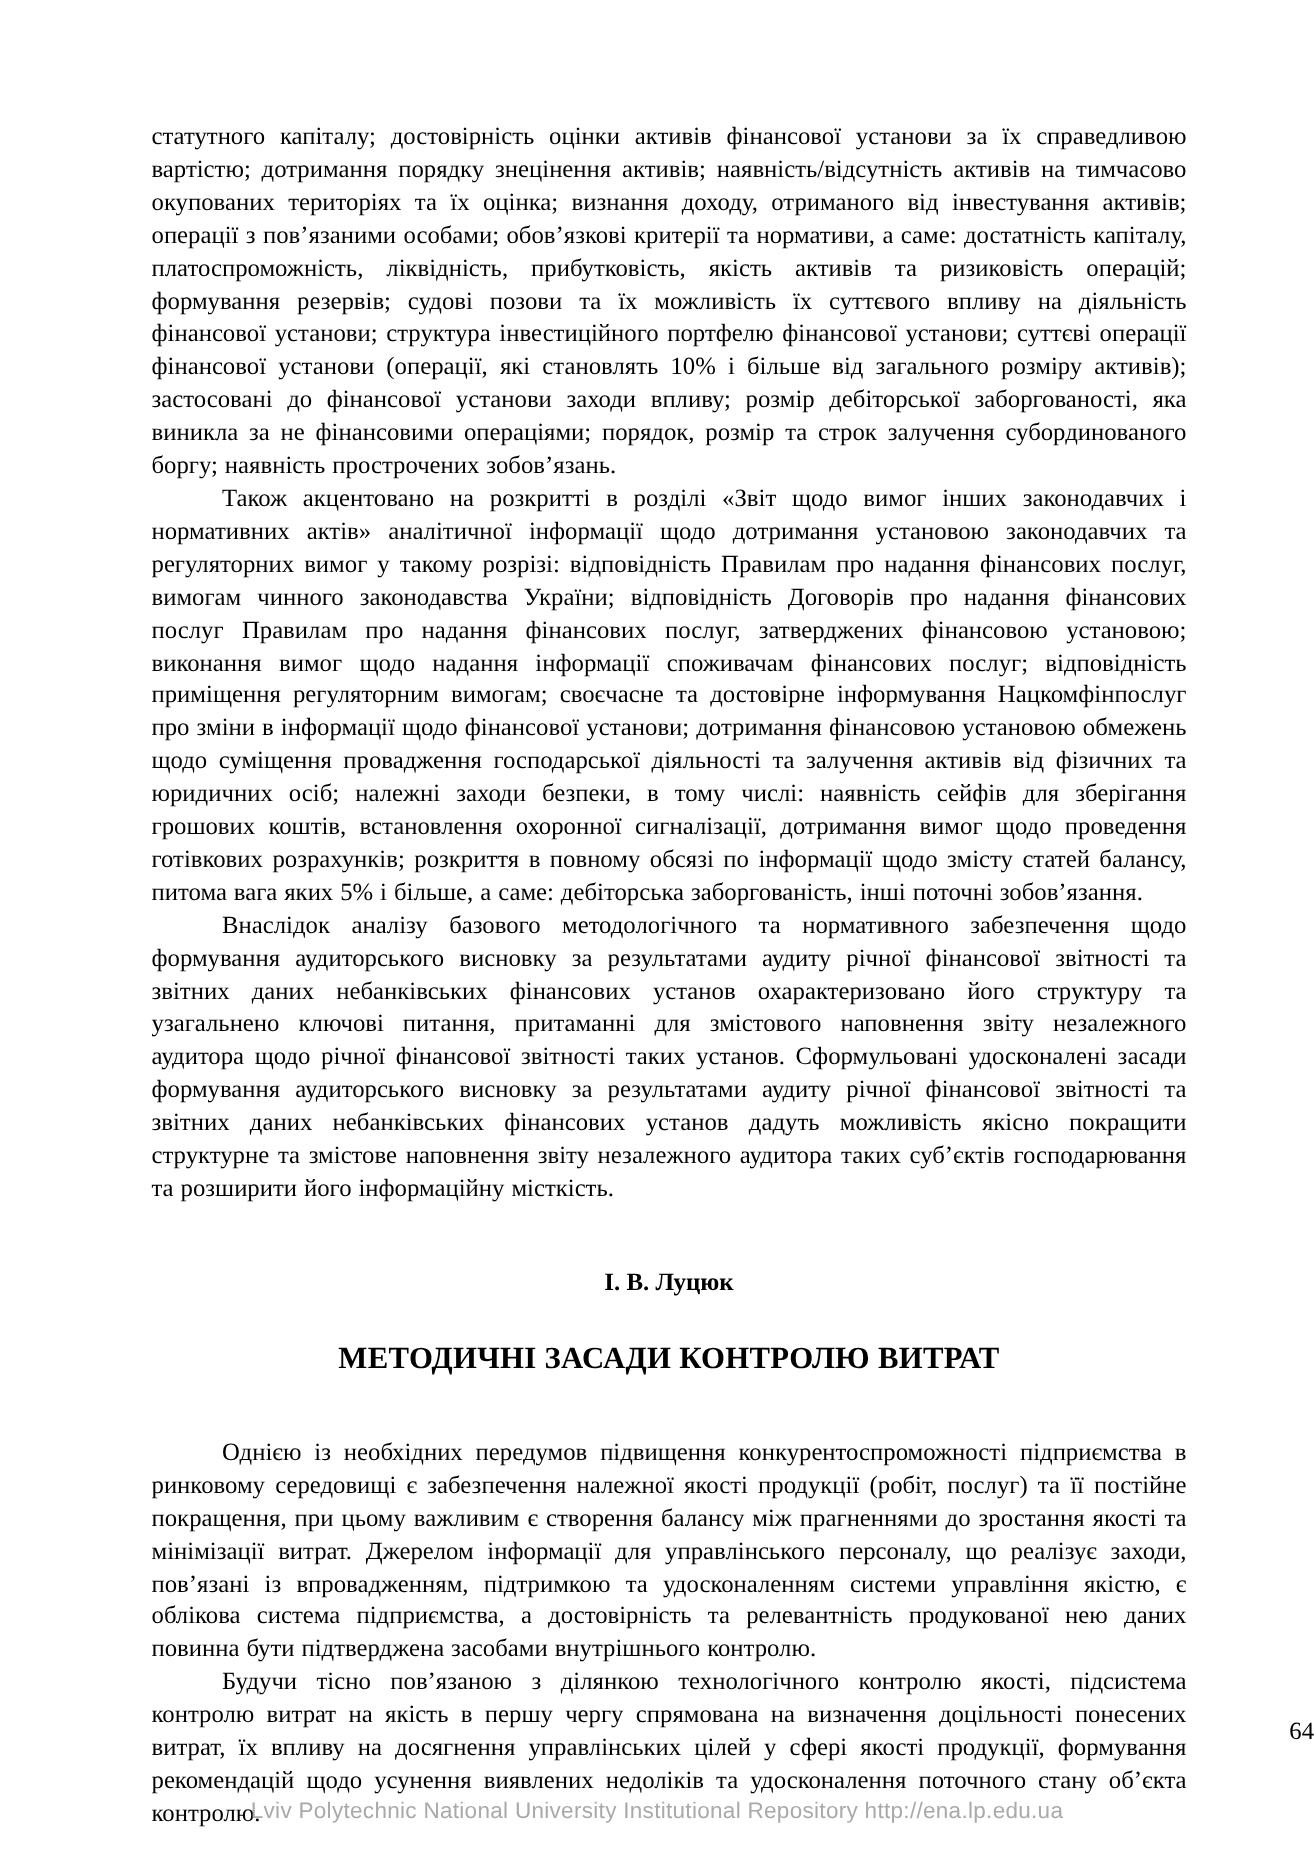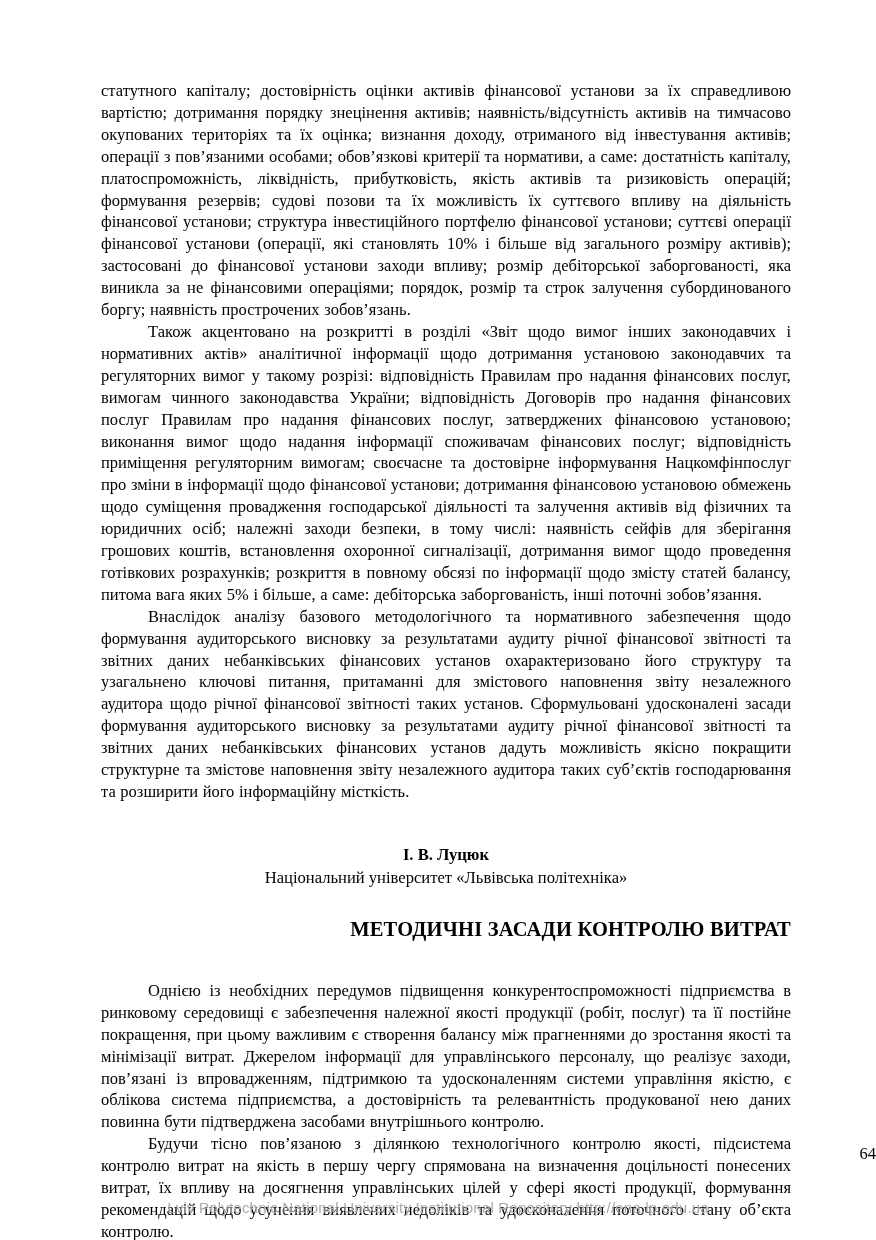--- a/index.html
+++ b/index.html
@@ -35,21 +35,21 @@
   .author-block {
     margin-top: 40px;
     text-align: center;
     font-size: 16.6px;
     line-height: 23px;
   }
   .author-name { font-weight: bold; }
   .affiliation { font-weight: normal; }
   .title {
     margin: 26px 0 0 0;
-    text-align: right;
+    text-align: center;
     font-size: 20.5px;
     line-height: 29px;
     font-weight: bold;
     letter-spacing: 0.2px;
   }
   .second-body { margin-top: 36px; }
   .page-number {
     position: absolute;
     left: 0;
     width: 876px;
@@ -77,21 +77,20 @@
   <div class="content">
 
     <p class="para no-indent">статутного капіталу; достовірність оцінки активів фінансової установи за їх справедливою вартістю; дотримання порядку знецінення активів; наявність/відсутність активів на тимчасово окупованих територіях та їх оцінка; визнання доходу, отриманого від інвестування активів; операції з пов’язаними особами; обов’язкові критерії та нормативи, а саме: достатність капіталу, платоспроможність,  ліквідність, прибутковість, якість активів та ризиковість операцій; формування резервів; судові позови та їх можливість їх суттєвого впливу на діяльність фінансової установи; структура інвестиційного портфелю фінансової установи; суттєві операції фінансової установи (операції, які становлять 10% і більше від загального розміру активів); застосовані до фінансової установи заходи впливу; розмір дебіторської заборгованості, яка виникла за не фінансовими операціями; порядок, розмір та строк залучення субординованого боргу; наявність прострочених зобов’язань.</p>
 
     <p class="para">Також акцентовано на розкритті в розділі «Звіт щодо вимог інших законодавчих і нормативних актів» аналітичної інформації щодо дотримання установою законодавчих та регуляторних вимог у такому розрізі: відповідність Правилам про надання фінансових послуг, вимогам чинного законодавства України; відповідність Договорів про надання фінансових послуг Правилам про надання фінансових послуг, затверджених фінансовою установою; виконання вимог щодо надання інформації споживачам фінансових послуг; відповідність приміщення регуляторним вимогам; своєчасне та достовірне інформування Нацкомфінпослуг про зміни в інформації щодо фінансової установи; дотримання фінансовою установою обмежень щодо суміщення провадження господарської діяльності та залучення активів від фізичних та юридичних осіб; належні заходи безпеки, в тому числі: наявність сейфів для зберігання грошових коштів,  встановлення охоронної сигналізації, дотримання вимог щодо проведення готівкових розрахунків; розкриття в повному обсязі по інформації щодо змісту статей балансу, питома вага яких 5% і більше, а саме: дебіторська заборгованість, інші поточні зобов’язання.</p>
 
     <p class="para">Внаслідок аналізу базового методологічного та нормативного забезпечення щодо формування аудиторського висновку за результатами аудиту річної фінансової звітності та звітних даних небанківських фінансових установ охарактеризовано його структуру та узагальнено ключові питання, притаманні для змістового наповнення звіту незалежного аудитора щодо річної фінансової звітності таких установ. Сформульовані удосконалені засади формування аудиторського висновку за результатами аудиту річної фінансової звітності та звітних даних небанківських фінансових установ дадуть можливість якісно покращити структурне та змістове наповнення звіту незалежного аудитора таких суб’єктів господарювання та розширити його інформаційну місткість.</p>
 
     <div class="author-block">
       <div class="author-name">І. В. Луцюк</div>
-      <div class="affiliation">Національний університет «Львівська політехніка»</div>
     </div>
 
     <h1 class="title"><span>МЕТОДИЧНІ ЗАСАДИ КОНТРОЛЮ ВИТРАТ</span><br></h1>
 
     <div class="second-body">
       <p class="para">Однією із необхідних передумов підвищення конкурентоспроможності підприємства в ринковому середовищі є забезпечення належної якості продукції (робіт, послуг) та її постійне покращення, при цьому важливим є створення балансу між прагненнями до зростання якості та мінімізації витрат. Джерелом інформації для управлінського персоналу, що реалізує заходи, пов’язані із впровадженням, підтримкою та удосконаленням системи управління якістю, є облікова система підприємства, а достовірність та релевантність продукованої нею даних повинна бути підтверджена засобами внутрішнього контролю.</p>
 
       <p class="para">Будучи тісно пов’язаною з ділянкою технологічного контролю якості, підсистема контролю витрат на якість в першу чергу спрямована на визначення доцільності понесених витрат, їх впливу на досягнення управлінських цілей у сфері якості продукції, формування рекомендацій щодо усунення виявлених недоліків та удосконалення поточного стану об’єкта контролю.</p>
     </div>
 

